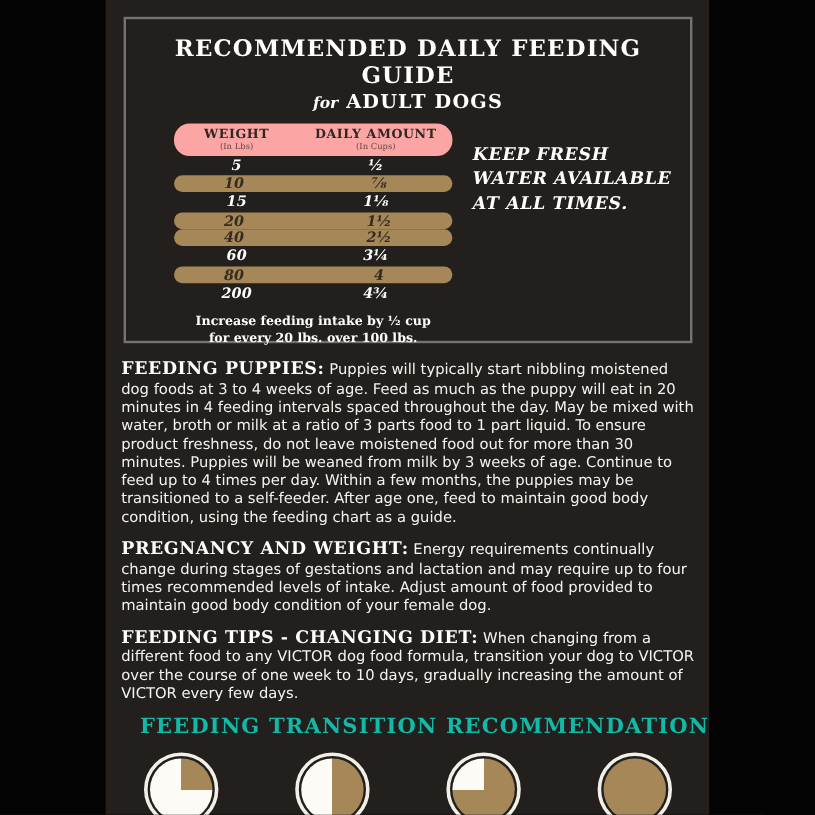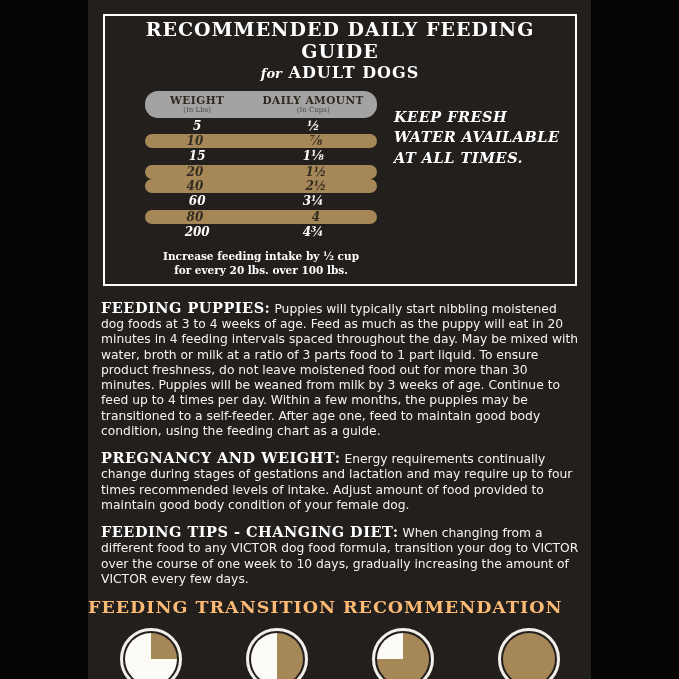--- a/index.html
+++ b/index.html
@@ -6,30 +6,30 @@
   body{
     width:679px;height:679px;background:#040404;overflow:hidden;
     font-family:"DejaVu Sans",sans-serif;
   }
   .panel{
     width:503px;height:679px;margin:0 auto;background:#221F1D;
     box-sizing:border-box;padding-top:14px;
   }
   
   .guide-box{
-    margin:0 14px 0 15px;border:2px solid #ffffff;box-sizing:border-box;
-    height:272px;padding:2px 12px;
+    margin:0 14px 0 15px;border:2px solid #737373;box-sizing:border-box;
+    height:272px;padding:14px 12px;
   }
   .box-title{text-align:center;color:#FFFFFF;font-family:"DejaVu Serif",serif;font-weight:bold;}
   .box-title .t1{font-size:19px;letter-spacing:1px;}
   .box-title .t2{font-size:16px;letter-spacing:1px;margin-top:1px;}
   .box-title .for{font-style:italic;font-weight:bold;font-size:13px;letter-spacing:0;}
   .box-cols{display:flex;margin-top:9px;}
   .table-col{width:232px;margin-left:28px;flex:none;}
-  .pill{background:#a3a3a3;border-radius:13px;}
+  .pill{background:#fca5a5;border-radius:13px;}
   .thead{display:flex;height:27px;align-items:center;color:#2E2820;
     font-family:"DejaVu Serif",serif;}
   .th{text-align:center;line-height:1;}
   .th-w{width:45%;}
   .th-a{width:55%;}
   .th-main{font-weight:bold;font-size:10.5px;letter-spacing:0.5px;}
   .th-sub{font-size:7px;opacity:0.75;margin-top:1px;}
   .trow{display:flex;height:15.3px;align-items:center;
     font-family:"DejaVu Serif",serif;font-weight:bold;font-style:italic;
     font-size:12px;color:#FFFFFF;}
@@ -48,21 +48,21 @@
   }
   
   .sections{padding:13px 10px 0 13px;}
   .section{margin:0 0 10px 0;color:#F5F3EF;font-size:12.3px;line-height:1.24;}
   .sec-head{
     font-family:"DejaVu Serif",serif;font-weight:bold;font-size:14.5px;
     letter-spacing:0.5px;color:#FFFFFF;
   }
   
   .trans-title{
-    text-align:left;color:#fdba74;font-family:"DejaVu Serif",serif;
+    text-align:right;color:#14b8a6;font-family:"DejaVu Serif",serif;
     font-weight:bold;font-size:17.5px;letter-spacing:1px;margin-top:10px;
   }
   .pies{display:flex;justify-content:center;gap:26px;margin-top:11px;}
   .step{width:100px;text-align:center;}
   .pie-ring{
     width:62px;height:62px;border-radius:50%;border:3px solid #F2EFE8;
     box-sizing:border-box;padding:2px;margin:0 auto;
   }
   .pie{width:52px;height:52px;border-radius:50%;}
 </style>

